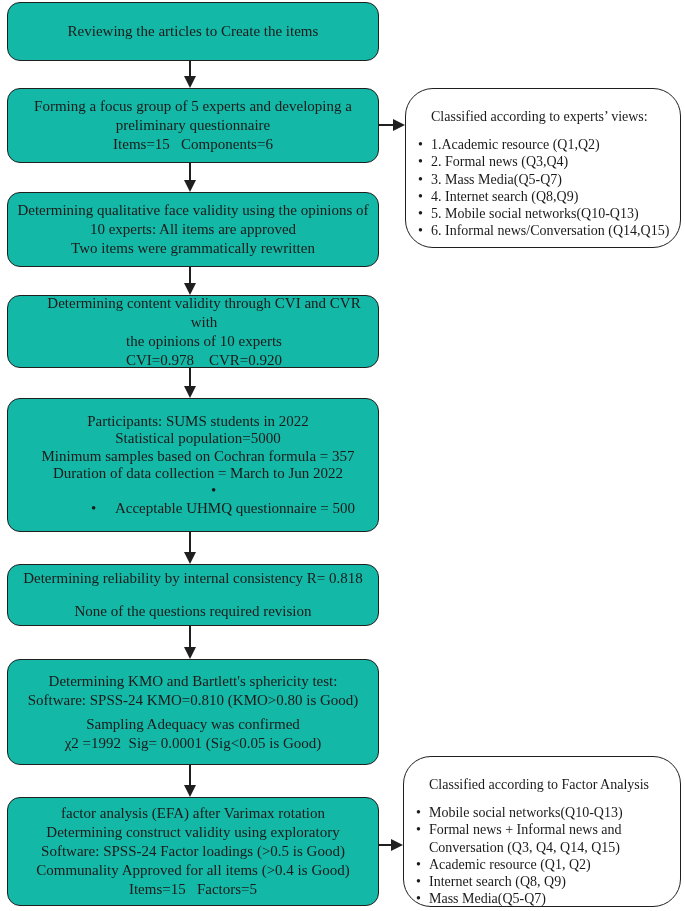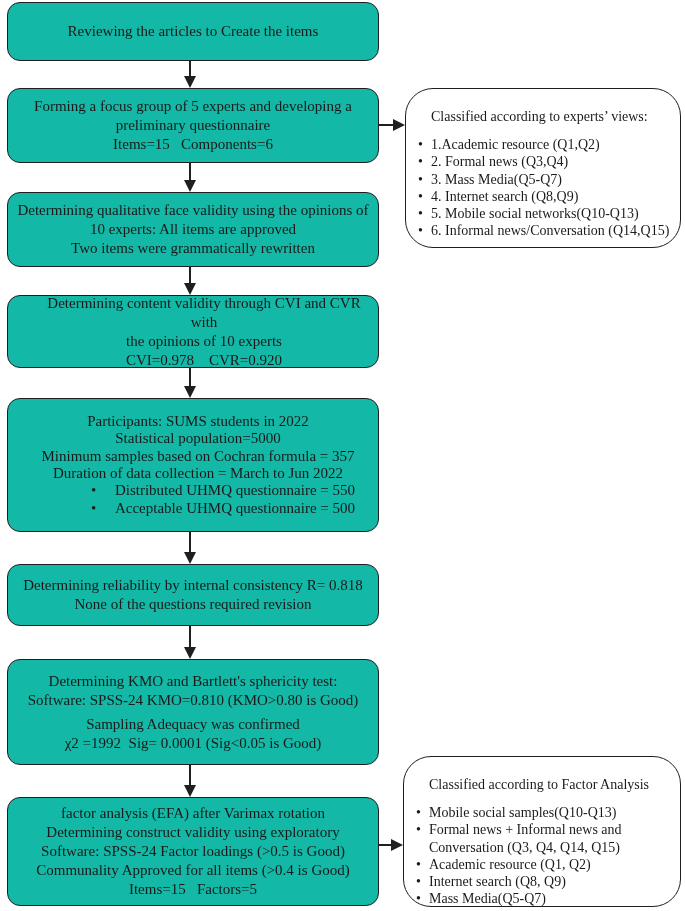--- a/index.html
+++ b/index.html
@@ -129,31 +129,30 @@
 
   <div class="arrow-v" style="left:189px;top:368px;height:18px;"></div>
 
   <div class="box left-align" style="top:398px;height:134px;">
     <div class="line">Participants: SUMS students in 2022</div>
     <div class="line">Statistical population=5000</div>
     <div class="line">Minimum samples based on Cochran formula = 357</div>
     <div class="line">Duration of data collection = March to Jun 2022</div>
     <div class="b5-bullet">
       <span class="bullet">•</span>
-      <span class="line">Distributed UHMQ questionnaire = 550</span>
     </div>
     <div class="b5-bullet">
       <span class="bullet">•</span>
       <span class="line">Acceptable UHMQ questionnaire = 500</span>
     </div>
   </div>
 
   <div class="arrow-v" style="left:189px;top:532px;height:20px;"></div>
 
-  <div class="box" style="top:564px;height:62px;">
+  <div class="box" style="top:564px;height:62px;justify-content:space-between;">
     <div class="line">Determining reliability by internal consistency R= 0.818</div>
     <div class="line">None of the questions required revision</div>
   </div>
 
   <div class="arrow-v" style="left:189px;top:626px;height:21px;"></div>
 
   <div class="box" style="top:659px;height:106px;">
     <div class="line">Determining KMO and Bartlett's sphericity test:</div>
     <div class="line">Software: SPSS-24 KMO=0.810 (KMO&gt;0.80 is Good)</div>
     <div class="line gap-above">Sampling Adequacy was confirmed</div>
@@ -169,21 +168,21 @@
     <div class="line">Communality Approved for all items (&gt;0.4 is Good)</div>
     <div class="line">Items=15   Factors=5</div>
   </div>
 
   <div class="arrow-h" style="left:379px;top:844px;width:12px;"></div>
 
   <div class="side-box" style="left:403px;top:756px;width:278px;height:151px;">
     <div class="title">Classified according to Factor Analysis</div>
     <div class="side-bullet">
       <span class="bullet">•</span>
-      <span class="btext">Mobile social samples(Q10-Q13)</span>
+      <span class="btext">Mobile social networks(Q10-Q13)</span>
     </div>
     <div class="side-bullet">
       <span class="bullet">•</span>
       <span class="btext">Formal news + Informal news and Conversation (Q3, Q4, Q14, Q15)</span>
     </div>
     <div class="side-bullet">
       <span class="bullet">•</span>
       <span class="btext">Academic resource (Q1, Q2)</span>
     </div>
     <div class="side-bullet">

